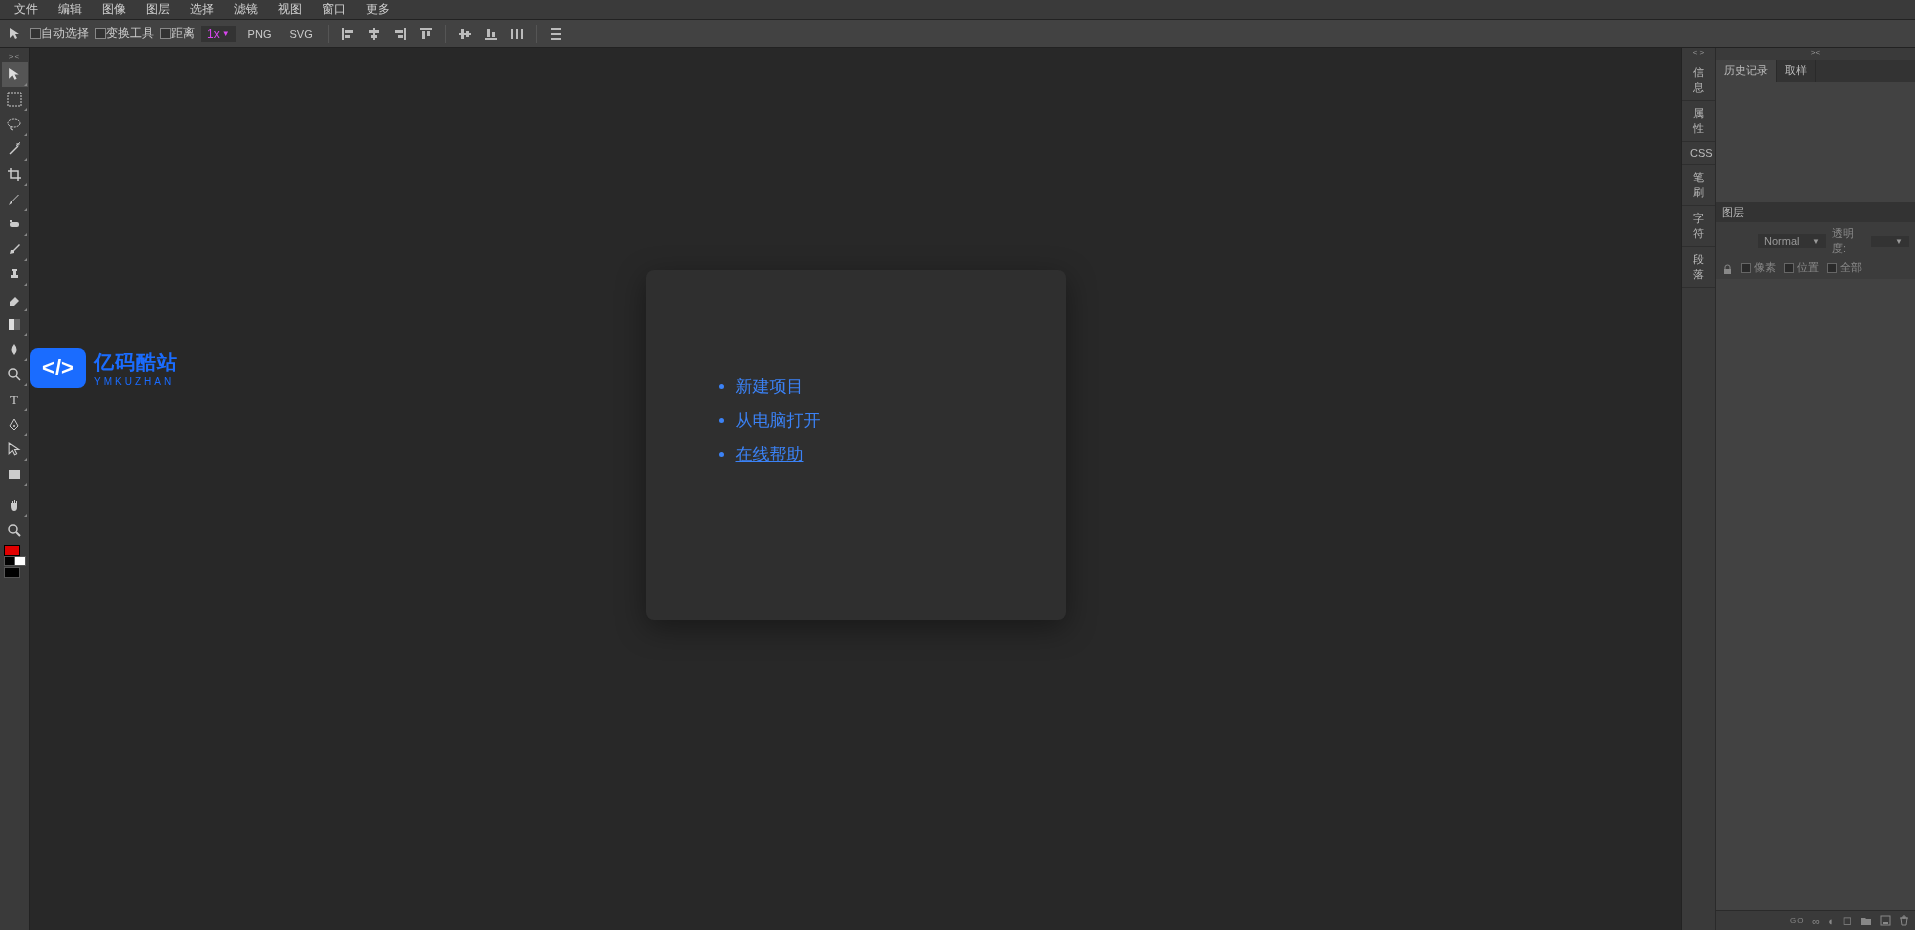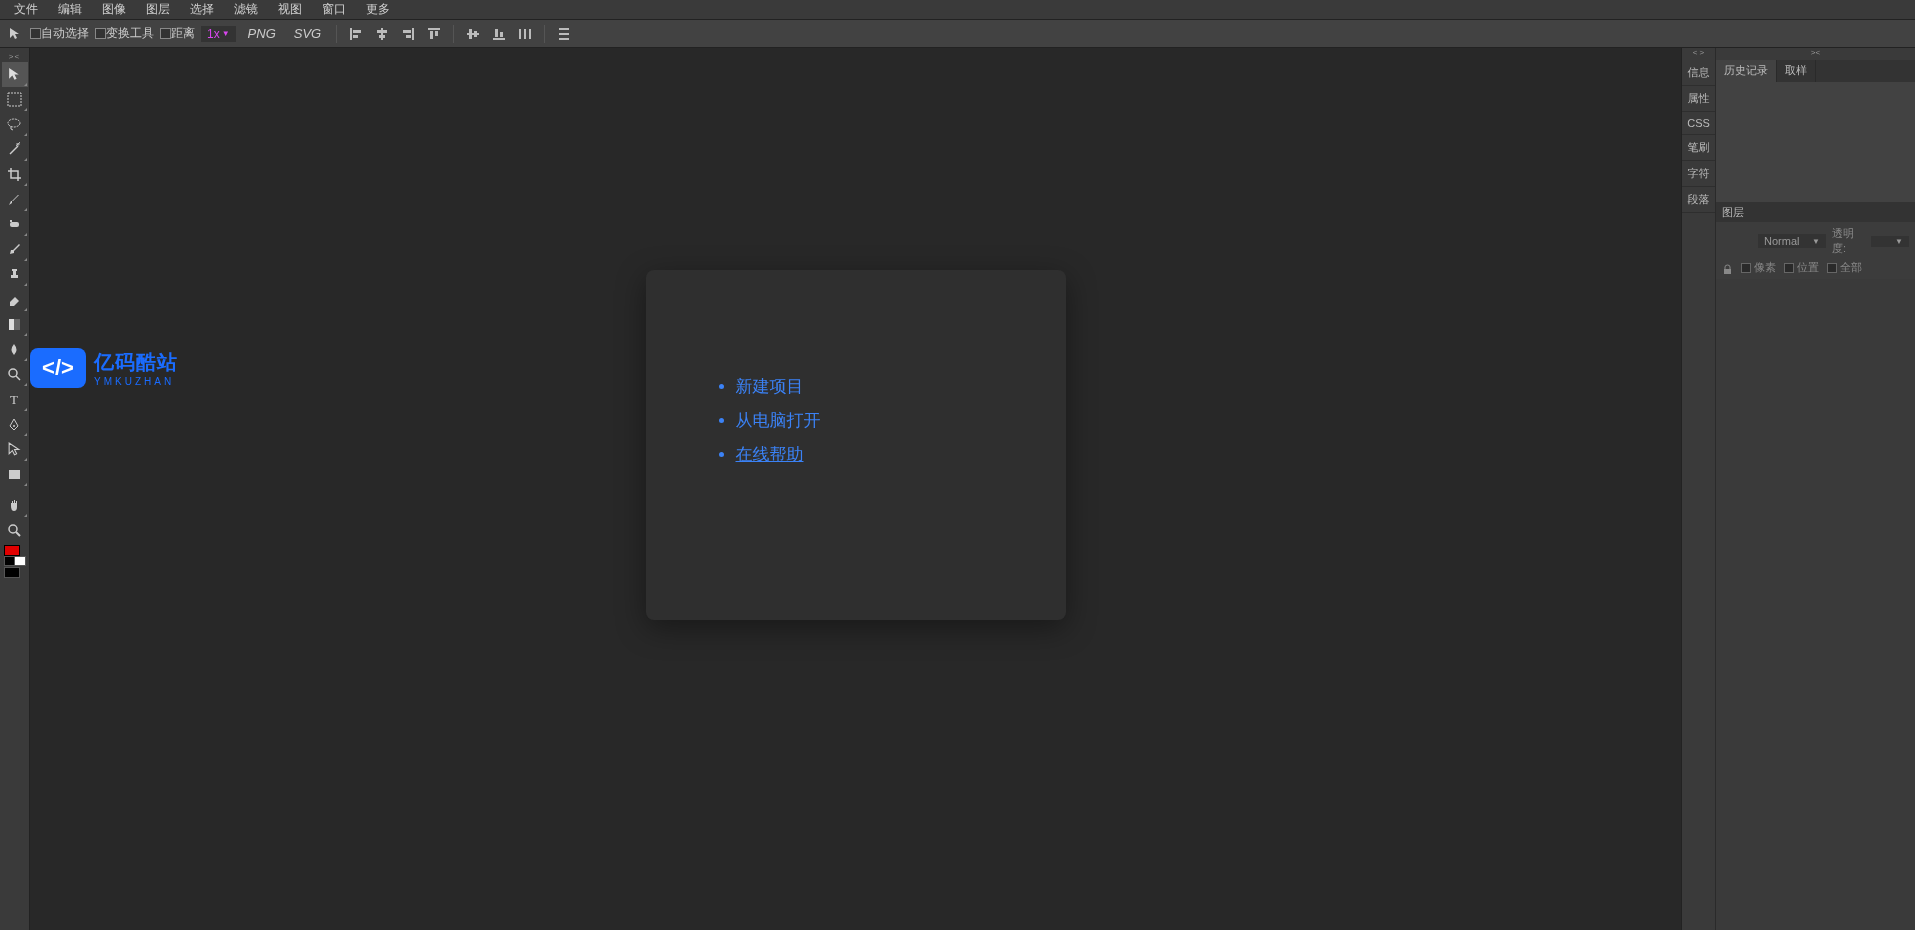--- a/index.html
+++ b/index.html
@@ -52,23 +52,22 @@
 }
 .opt-dd {
   padding: 1px 6px;
   background: #333;
   color: #d946ef;
   display: flex; align-items: center; gap: 2px;
 }
 .opt-btn {
   padding: 2px 6px;
   color: #ccc;
-  font-size: 13px;
+  font-size: 11px;
   border-radius: 2px;
-  font-style: italic;
 }
 .opt-sep { width: 1px; height: 18px; background: #555; margin: 0 3px; }
 .opt-icon {
   width: 20px; height: 20px;
   display: flex; align-items: center; justify-content: center;
   color: #bbb;
 }
 
 
 .main {
@@ -197,21 +196,21 @@
   border-right: 1px solid #2a2a2a;
   display: flex; flex-direction: column;
 }
 .right-tabs-col .mini-collapse {
   height: 12px;
   text-align: center;
   font-size: 8px;
   color: #999;
 }
 .right-tabs-col .vtab {
-  padding: 5px 2px;
+  padding: 5px 8px;
   text-align: center;
   color: #bbb;
   font-size: 11px;
   border-bottom: 1px solid #2e2e2e;
 }
 
 .right-main {
   flex: 1;
   display: flex; flex-direction: column;
 }
@@ -592,15 +591,40 @@
           <label class="chk">
               <span class="box"></span>
               <span>位置</span>
             </label>
           <label class="chk">
               <span class="box"></span>
               <span>全部</span>
             </label>
         </div>
       </div>
+      <div class="layers-body">
+        <div class="layers-list"></div>
+        <div class="layers-footer">
+          <span class="ficon" style="font-size:8px;letter-spacing:1px">GO</span>
+          <span class="ficon">∞</span>
+          <span class="ficon">◐</span>
+          <span class="ficon">◻</span>
+          <span class="ficon">
+            <svg width="12" height="10">
+                <path d="M1 2 L5 2 L6 3 L11 3 L11 9 L1 9 Z" fill="#888"></path>
+              </svg>
+          </span>
+          <span class="ficon">
+            <svg width="11" height="11">
+                <rect x="1" y="1" width="9" height="9" fill="none" stroke="#888"></rect>
+                <rect x="3" y="7" width="5" height="2" fill="#888"></rect>
+              </svg>
+          </span>
+          <span class="ficon">
+            <svg width="10" height="11">
+                <path d="M2 3 L8 3 L7 10 L3 10 Z M1 3 L9 3 M4 1 L6 1 L6 3 L4 3 Z" fill="none" stroke="#888"></path>
+              </svg>
+          </span>
+        </div>
+      </div>
     </div>
   </div>
 </div>
 
 </body></html>

